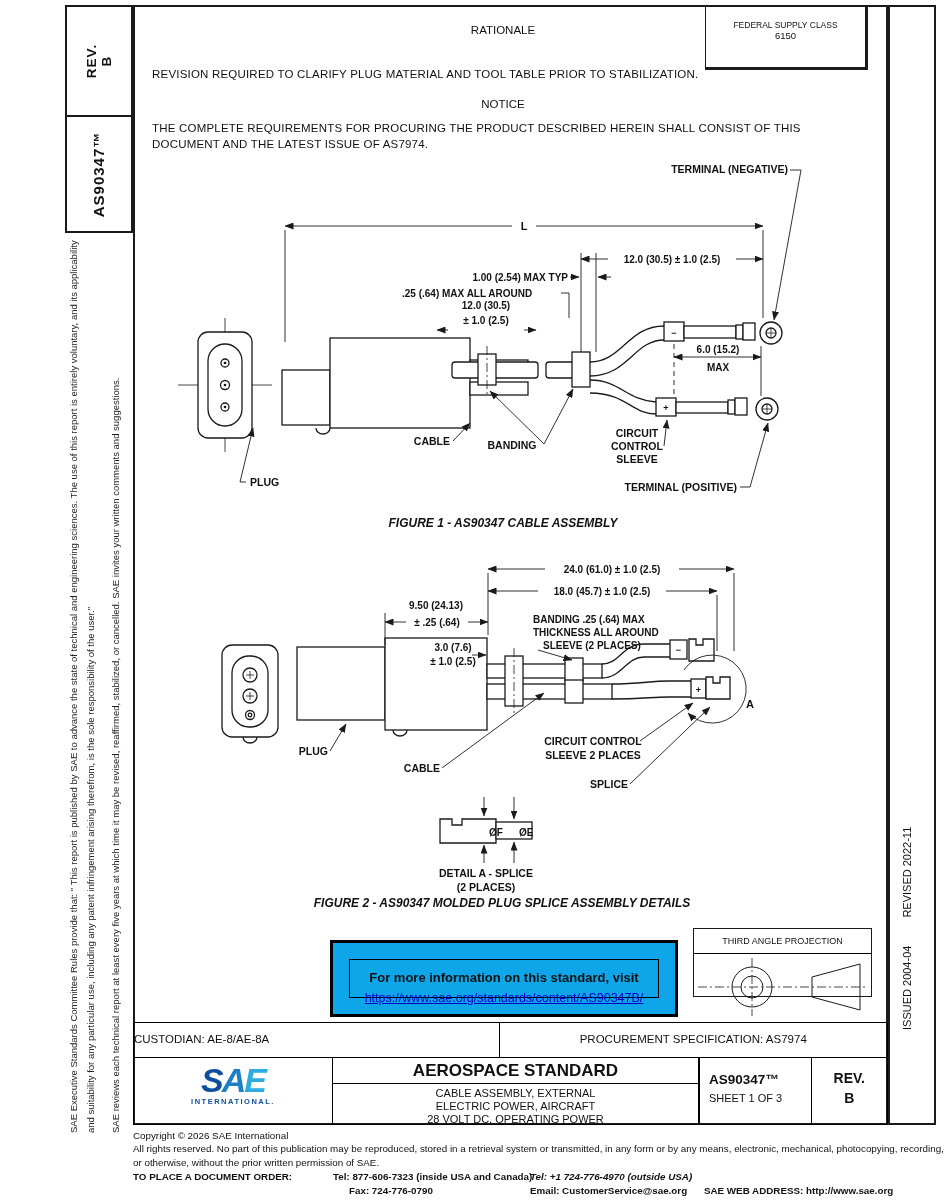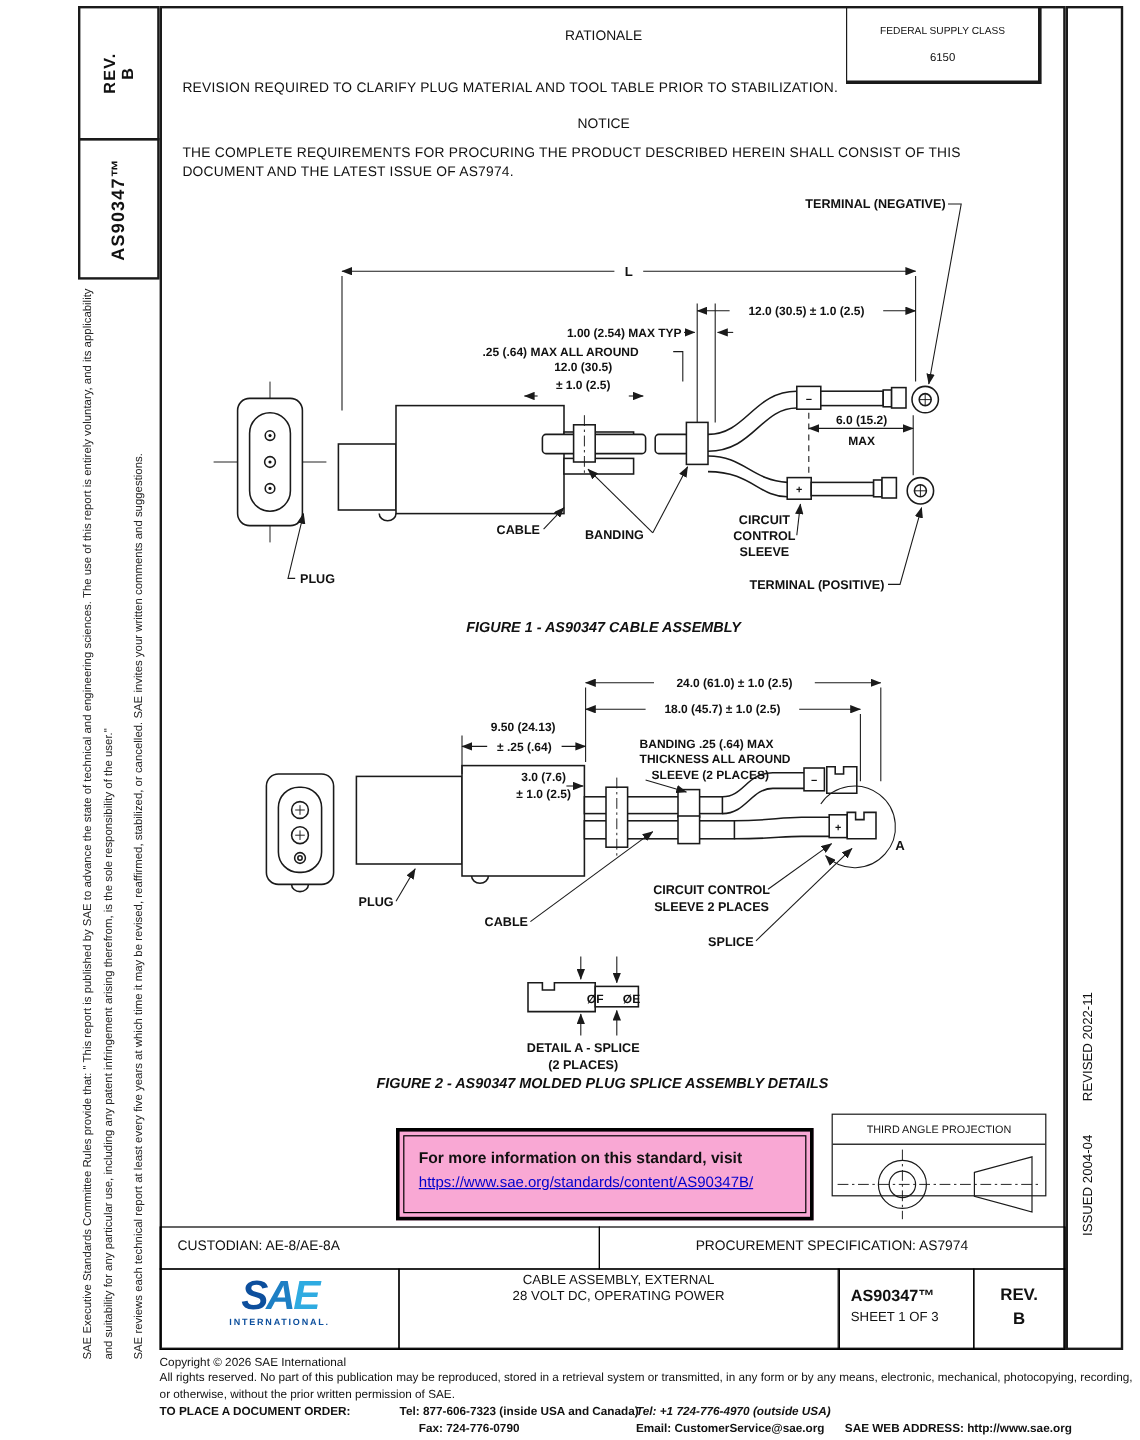--- a/index.html
+++ b/index.html
@@ -16,21 +16,21 @@
   svg text{font-family:"Liberation Sans",sans-serif;font-weight:bold;fill:#111;}
   .t9{font-size:9px;} .t10{font-size:10px;} .t105{font-size:10.5px;} .t11{font-size:11px;}
   .cap{font-size:12px;font-style:italic;}
   .s{fill:none;stroke:#1a1a1a;stroke-width:1.3;}
   .sw{fill:#fff;stroke:#1a1a1a;stroke-width:1.3;}
   .thin{fill:none;stroke:#1a1a1a;stroke-width:0.8;}
   .dim{fill:none;stroke:#1a1a1a;stroke-width:0.9;}
   .bg{fill:#fff;stroke:none;}
   .dd{stroke-dasharray:9 3 2 3;}
   .dsh{stroke-dasharray:5 4;}
-  .infobox-outer{border:3px solid #000;padding:3px;box-sizing:border-box;background:#f9a8d4;}
+  .infobox-outer{border:3px solid #000;padding:16px;box-sizing:border-box;background:#0ea5e9;text-align:center;}
   .infobox-inner{border:1px solid #000;width:100%;height:100%;box-sizing:border-box;padding:10px 12px;}
   a.stdlink{text-decoration:underline;}
   .cell{box-sizing:border-box;border:1.5px solid #000;position:absolute;}
   .bold{font-weight:bold;}
   .footnote{font-size:9.8px;line-height:13.5px;}
 </style>
 </head>
 <body>
 
 <div class="abs box center" style="left:65px;top:5px;width:68px;height:112px;">
@@ -48,21 +48,21 @@
 
 <div class="abs box" style="left:133px;top:5px;width:755px;height:1120px;"></div>
 
 <div class="abs box" style="left:888px;top:5px;width:48px;height:1120px;"></div>
 <div class="vrot" style="left:901px;top:738px;width:292px;transform:rotate(-90deg) translateX(-292px);font-size:11px;white-space:nowrap;">
   <span>ISSUED 2004-04</span><span style="display:inline-block;width:28px;"></span><span>REVISED 2022-11</span>
 </div>
 
 <div class="abs thinbox" style="left:705px;top:5px;width:163px;height:65px;border-right-width:3px;border-bottom-width:3px;text-align:center;">
   <div style="font-size:8.5px;margin-top:14px;">FEDERAL SUPPLY CLASS</div>
-  <div style="font-size:9.5px;margin-top:13px;">6150</div>
+  <div style="font-size:9.5px;margin-top:0;">6150</div>
 </div>
 
 <div class="abs headingtxt" style="left:133px;top:24px;width:740px;">RATIONALE</div>
 <div class="abs toptxt" style="left:152px;top:68px;width:730px;">REVISION REQUIRED TO CLARIFY PLUG MATERIAL AND TOOL TABLE PRIOR TO STABILIZATION.</div>
 <div class="abs headingtxt" style="left:133px;top:98px;width:740px;">NOTICE</div>
 <div class="abs toptxt" style="left:152px;top:121px;width:655px;line-height:15.5px;">THE COMPLETE REQUIREMENTS FOR PROCURING THE PRODUCT DESCRIBED HEREIN SHALL CONSIST OF THIS DOCUMENT AND THE LATEST ISSUE OF AS7974.</div>
 
 <svg class="abs" style="left:140px;top:160px;" width="740" height="380" viewBox="0 0 740 380">
   <defs>
     <marker id="arr1" markerWidth="9" markerHeight="7" refX="8.5" refY="3.5" orient="auto-start-reverse" markerUnits="userSpaceOnUse">
@@ -296,34 +296,36 @@
   <div style="border-bottom:1.5px solid #000;height:24px;line-height:24px;text-align:center;font-size:9px;">THIRD ANGLE PROJECTION</div>
   <svg width="176" height="65" viewBox="0 0 176 65">
     <line class="thin dd" x1="4" y1="33" x2="172" y2="33"></line>
     <line class="thin dd" x1="58" y1="4" x2="58" y2="62"></line>
     <circle class="s" cx="58" cy="33" r="20" style="stroke-width:1"></circle>
     <circle class="s" cx="58" cy="33" r="11" style="stroke-width:1"></circle>
     <path class="s" d="M118,23 L166,10 L166,56 L118,43 Z" style="stroke-width:1"></path>
   </svg>
 </div>
 
-<div class="abs cell" style="left:133px;top:1022px;width:367px;height:36px;line-height:33px;padding-left:14px;font-size:11.5px;">CUSTODIAN: AE-8/AE-8A</div>
+<div class="abs cell" style="left:133px;top:1022px;width:367px;height:36px;line-height:33px;font-size:11.5px;">CUSTODIAN: AE-8/AE-8A</div>
 <div class="abs cell" style="left:498.5px;top:1022px;width:389.5px;height:36px;line-height:33px;text-align:center;font-size:11.5px;">PROCUREMENT SPECIFICATION: AS7974</div>
 
 <div class="abs cell" style="left:133px;top:1056.5px;width:200px;height:68.5px;">
   <div style="text-align:center;margin-top:6px;">
     <div style="font-style:italic;font-weight:bold;font-size:34px;line-height:32px;letter-spacing:-2px;">
       <span style="color:#0d4f9d;">S</span><span style="color:#1d7fc4;">A</span><span style="color:#2fabe1;">E</span>
     </div>
     <div style="font-size:7.5px;font-weight:bold;letter-spacing:1.5px;color:#0d4f9d;margin-top:1px;">INTERNATIONAL.</div>
   </div>
 </div>
 <div class="abs cell" style="left:331.5px;top:1056.5px;width:368px;height:68.5px;">
+  <div style="border-bottom:1.5px solid #000;text-align:center;font-weight:bold;font-size:17px;padding:3px 0 2px 0;">AEROSPACE STANDARD</div>
   <div style="text-align:center;font-size:11px;line-height:13px;margin-top:3px;">
     <div>CABLE ASSEMBLY, EXTERNAL</div>
+    <div>ELECTRIC POWER, AIRCRAFT</div>
     <div>28 VOLT DC, OPERATING POWER</div>
   </div>
 </div>
 <div class="abs cell" style="left:698px;top:1056.5px;width:114px;height:68.5px;padding:14px 0 0 10px;">
   <div style="font-weight:bold;font-size:13.5px;">AS90347™</div>
   <div style="font-size:11px;margin-top:5px;">SHEET 1 OF 3</div>
 </div>
 <div class="abs cell" style="left:810.5px;top:1056.5px;width:77.5px;height:68.5px;text-align:center;padding-top:12px;">
   <div style="font-weight:bold;font-size:14px;">REV.</div>
   <div style="font-weight:bold;font-size:14px;margin-top:4px;">B</div>

